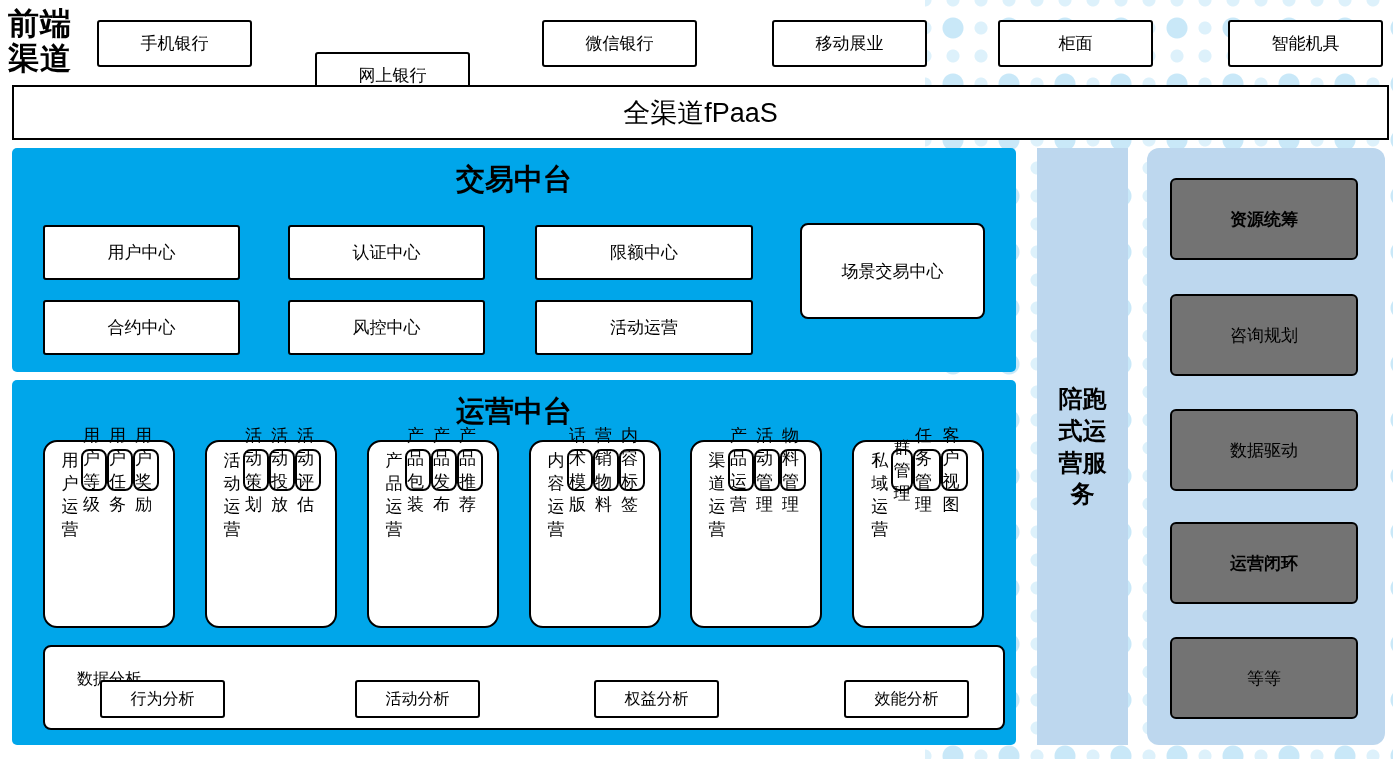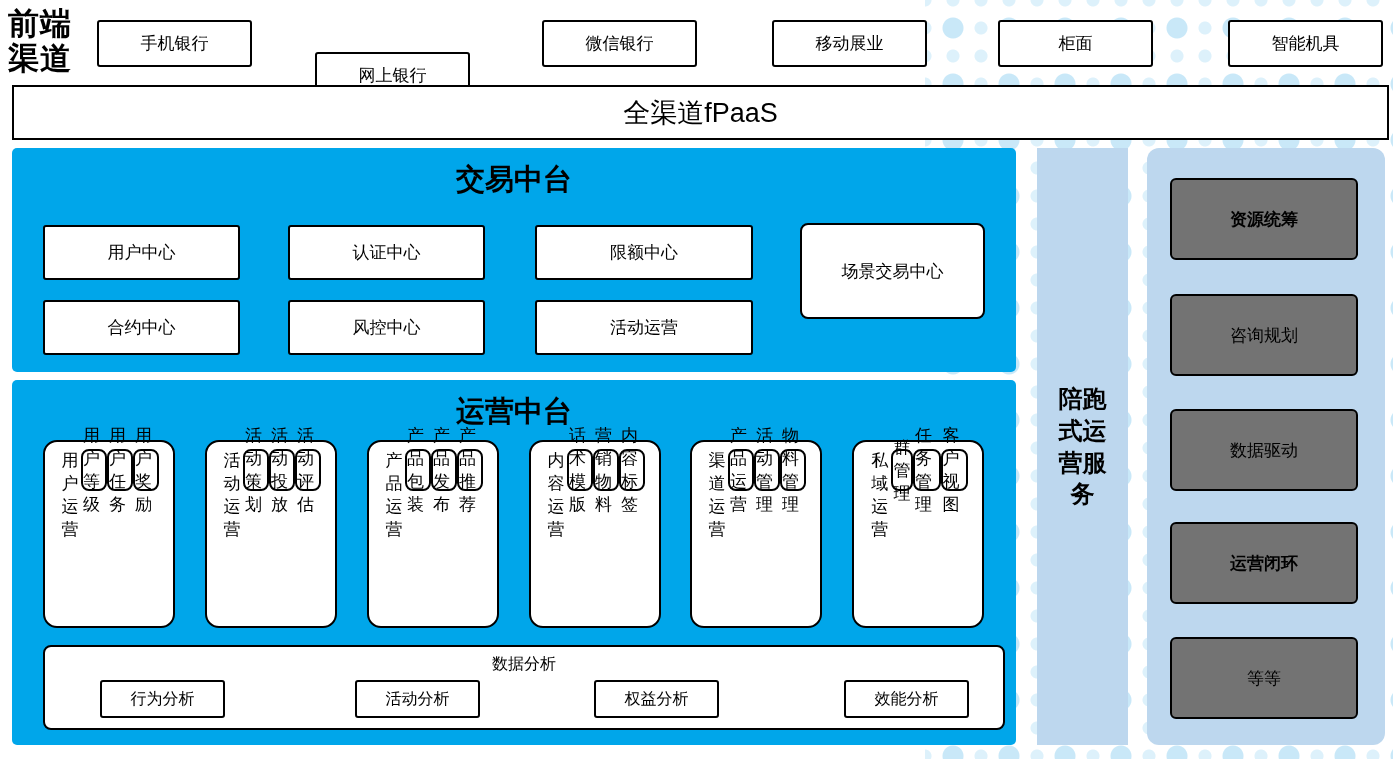--- a/index.html
+++ b/index.html
@@ -138,23 +138,24 @@
   
   .analysis-box {
     position: absolute;
     left: 31px; top: 265px; width: 962px; height: 85px;
     background: #fff;
     border: 2px solid #000;
     border-radius: 8px;
   }
   .analysis-title {
     position: absolute;
-    left: 0; right: 0; top: 7px;
-    text-align: center;
+    left: 0; right: 0; top: 22px;
+    text-align: left;
     font-size: 16px;
+    padding-left: 32px;
   }
   .analysis-item {
     position: absolute;
     top: 33px; height: 38px; width: 125px;
     background: #fff;
     border: 2px solid #000;
     border-radius: 3px;
     display: flex; align-items: center; justify-content: center;
     font-size: 16px;
   }

